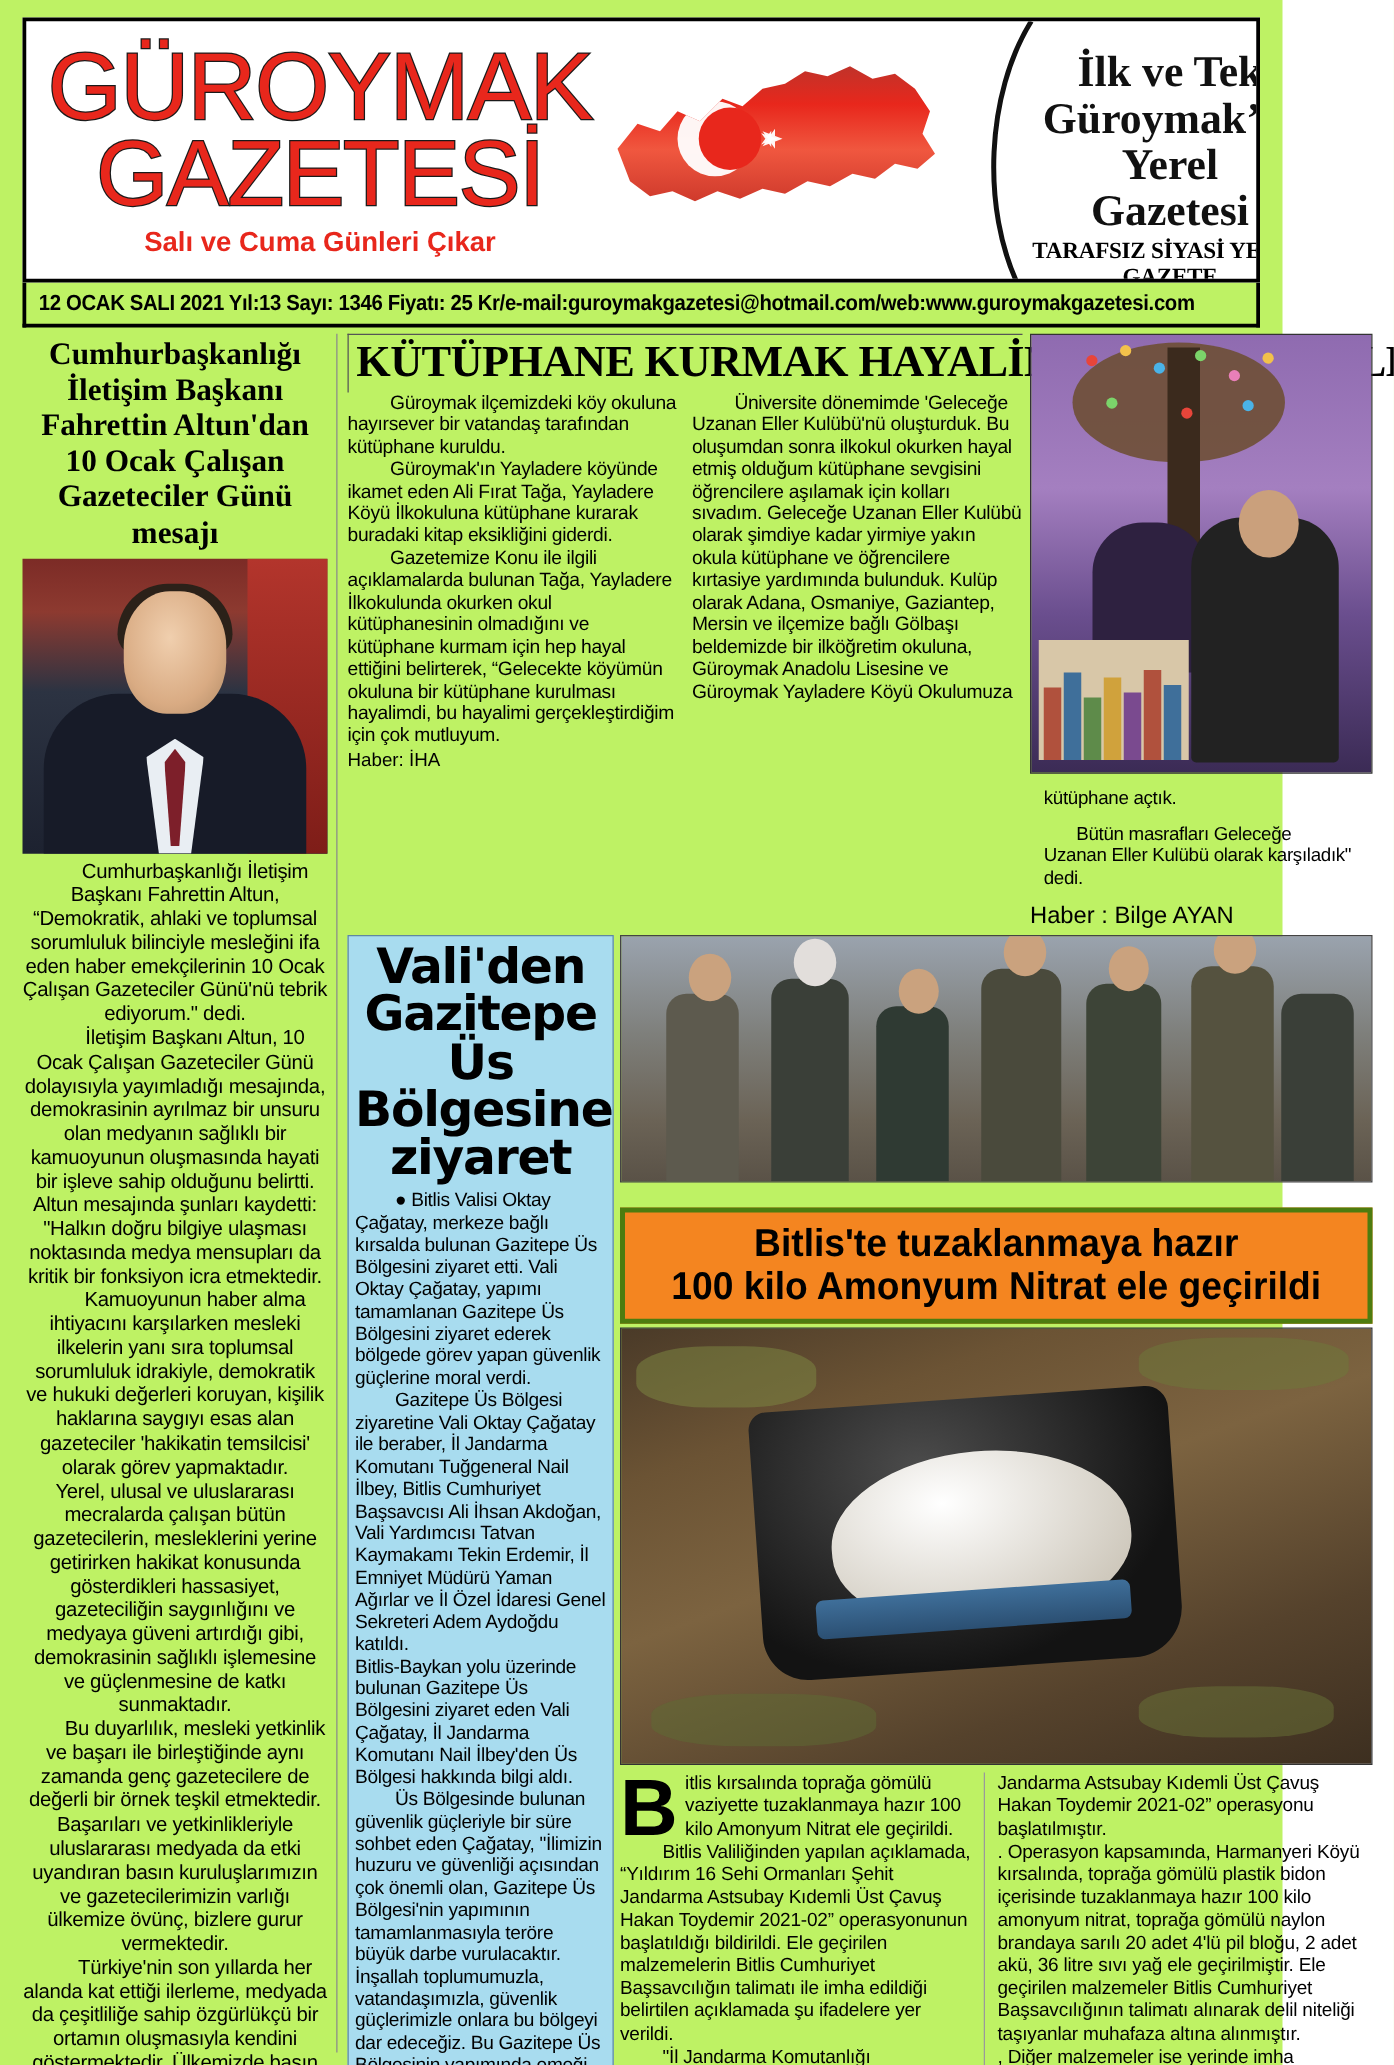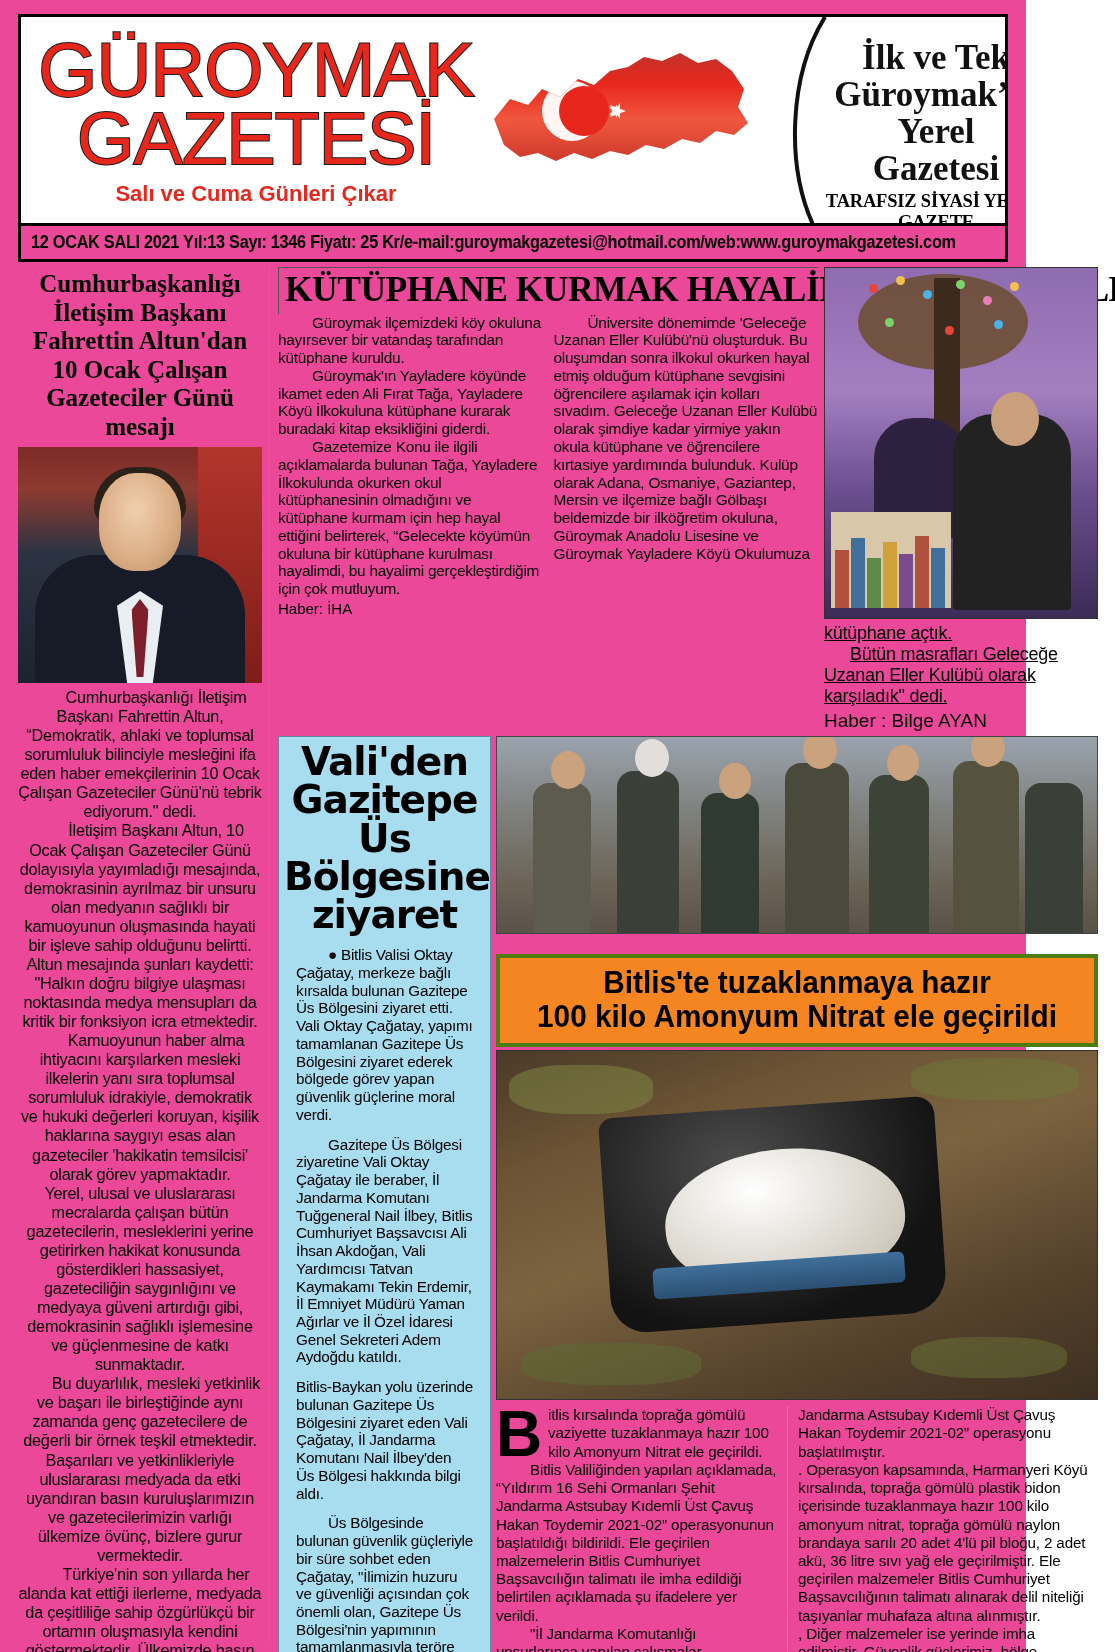--- a/index.html
+++ b/index.html
@@ -11,21 +11,21 @@
     width: 1115px;
     height: 1652px;
     font-family: "Liberation Sans", sans-serif;
     color: #000;
     overflow: hidden;
   }
   .page {
     position: relative;
     width: 1026px;
     height: 1652px;
-    background: #ec4899;
+    background: #bef264;
     box-sizing: border-box;
     padding: 14px 18px 8px 18px;
   }
 
   
   .masthead {
     position: relative;
     border: 3px solid #000;
     height: 212px;
     box-sizing: border-box;
@@ -256,21 +256,21 @@
   .tree-crown { position:absolute; left:12%; top:6px; width:170px; height:96px; border-radius:50%; background:#6e4f35; opacity:.9;}
   .dots { position:absolute; inset:0; }
   .dots i { position:absolute; width:9px; height:9px; border-radius:50%; display:block; }
   .reader-silh { position:absolute; left:18%; top:150px; width:92px; height:120px; background:#2e2140; border-radius:40px 40px 6px 6px;}
   .man { position:absolute; right:26px; bottom:8px; width:118px; height:196px; background:#222; border-radius:40px 40px 4px 4px;}
   .man-head { position:absolute; right:58px; bottom:172px; width:48px; height:54px; border-radius:50%; background:#caa07c;}
   .books-shelf { position:absolute; left:6px; bottom:10px; width:120px; height:96px; background:#d8c7a8;}
   .books-shelf b { position:absolute; bottom:0; width:14px; background:#b0513d; display:block; }
 
   .cap-small {
-    font-size: 18px; line-height: 1.17; letter-spacing:-0.25px; margin:0;text-decoration:underline;
+    font-size: 15px; line-height: 1.17; letter-spacing:-0.25px; margin:11px;
   }
   .haber-right { font-size:19px; margin-top:3px; }
 
   
   .mid-wrap { display:flex; margin-top: 4px; }
   .vali-col {
     width: 213px; flex: 0 0 213px;
     background: #a8dcef;
     border: 1px solid #5f88a0;
     box-sizing: border-box;
@@ -278,21 +278,21 @@
   }
   .vali-head {
     text-align: center;
     font-size: 39px;
     font-weight: bold;
     line-height: 0.98;
     letter-spacing: -1px;
     font-family: "DejaVu Sans", sans-serif;
     margin-bottom: 6px;
   }
-  .vali-body { font-size: 15.3px; line-height: 1.16; letter-spacing:-0.25px; margin:12px; }
+  .vali-body { font-size: 15.3px; line-height: 1.16; letter-spacing:-0.25px; margin:0; }
   .vali-body.ind { text-indent: 32px; }
 
   .mid-right { flex: 1 1 auto; padding-left: 5px; box-sizing:border-box; }
   .soldier-photo {
     width: 100%; height: 198px;
     background: linear-gradient(180deg,#9aa3ae 0%,#7e7f7b 40%,#6b6356 75%,#5a5247 100%);
     position: relative; overflow:hidden; border:1px solid #444; box-sizing:border-box;
   }
   .sold { position:absolute; bottom:0; background:#2f3a33; border-radius:16px 16px 0 0;}
   .sold.h { position:absolute; border-radius:50%; background:#caa27e;}

